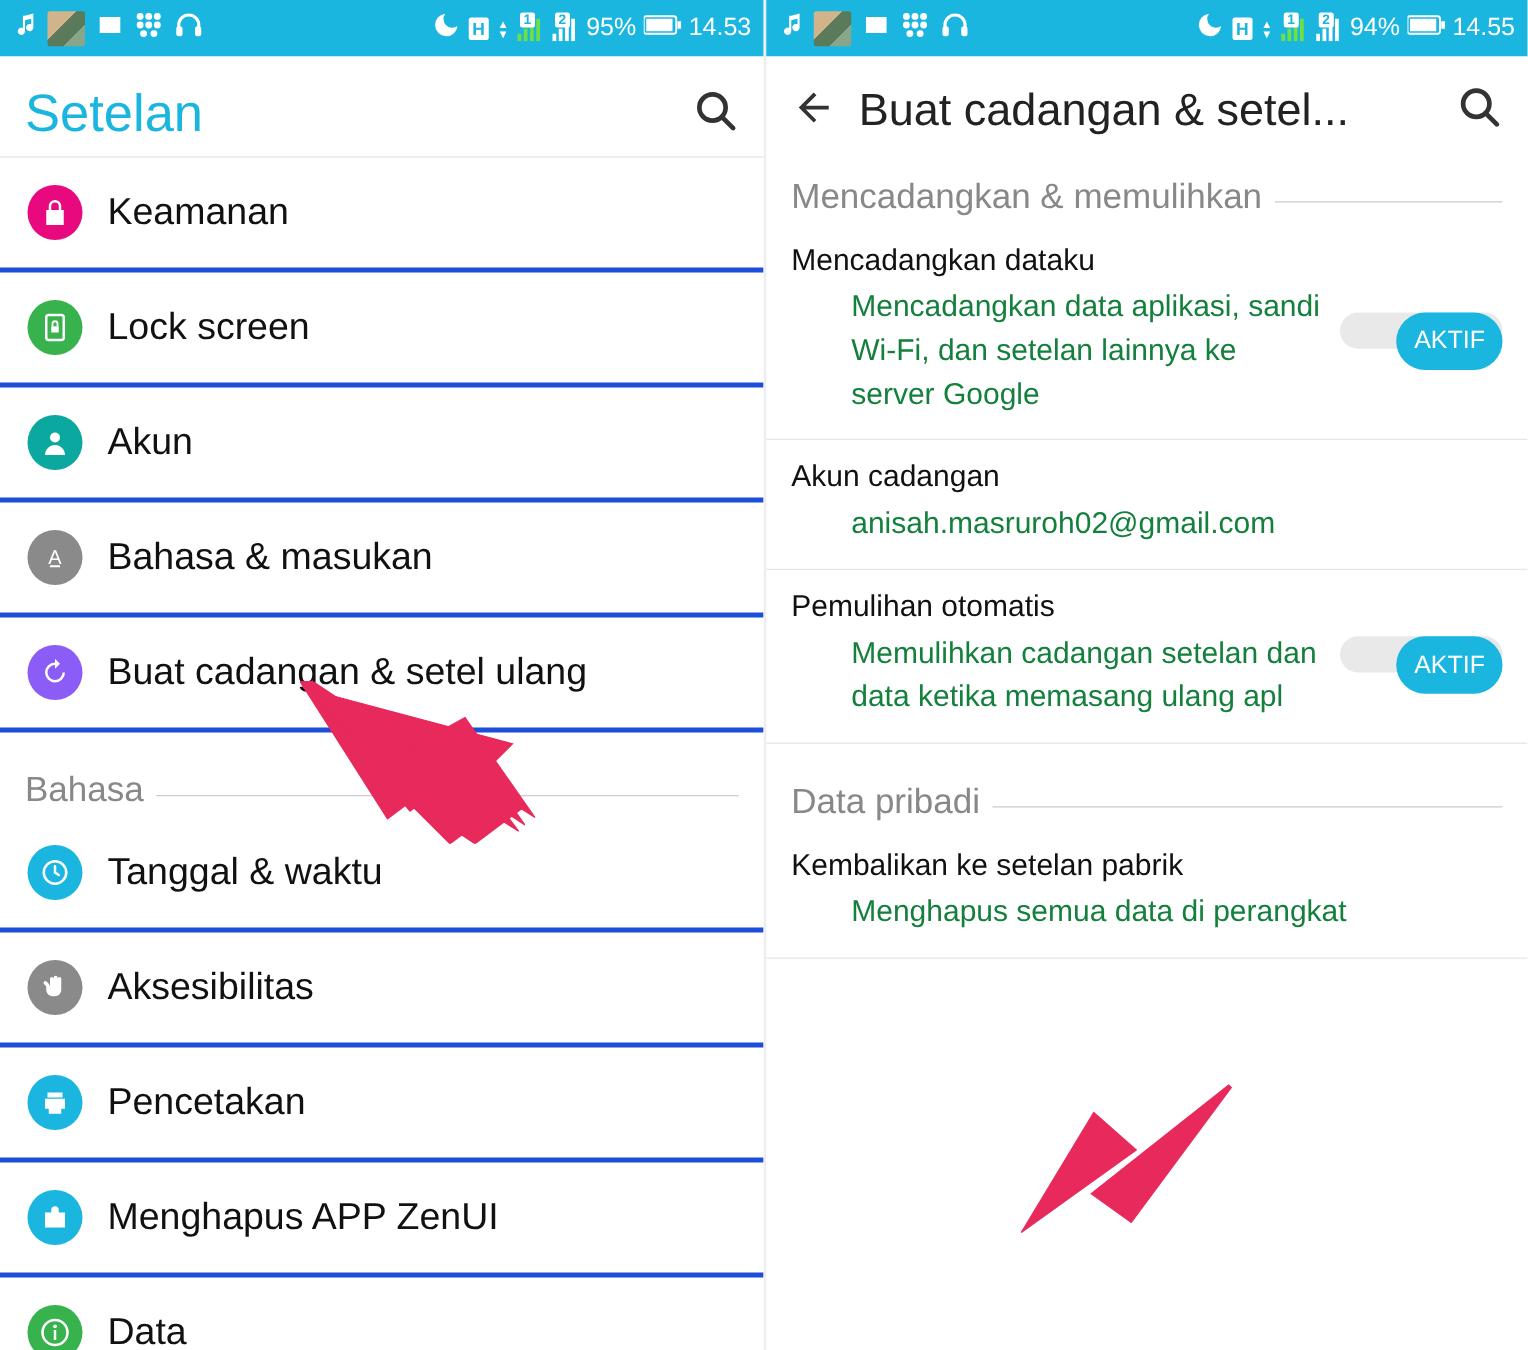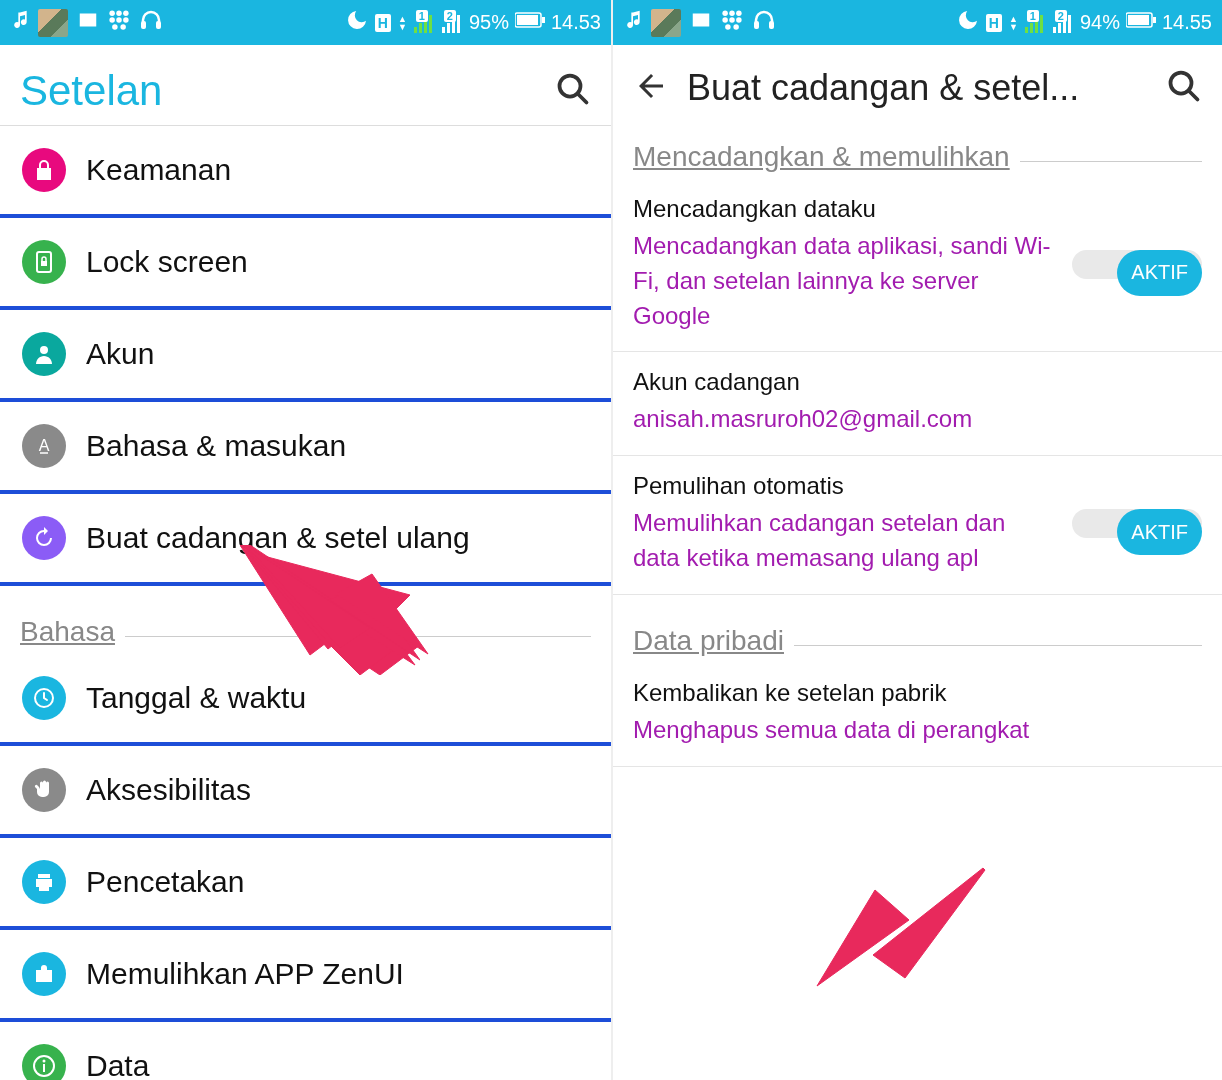--- a/index.html
+++ b/index.html
@@ -105,21 +105,20 @@
   font-size: 30px;
   color: #111;
 }
 .section-header {
   color: #888;
   font-size: 28px;
   padding: 30px 20px 6px 20px;
   display: flex;
   align-items: baseline;
   gap: 10px;
-  text-decoration: underline;
 }
 .section-header .line {
   flex: 1; border-bottom: 1px solid #ccc;
   position: relative; top: -4px;
 }
 
 
 .setting-block {
   padding: 16px 20px 18px 20px;
   border-bottom: 1px solid #e5e5e5;
@@ -127,22 +126,23 @@
   gap: 16px;
 }
 .setting-text { flex: 1; }
 .setting-title {
   font-size: 24px;
   color: #111;
   margin-bottom: 6px;
 }
 .setting-sub {
   font-size: 24px;
-  color: #a21caf;
+  color: #15803d;
   line-height: 1.45;
+  margin-left: 48px;
 }
 .toggle {
   align-self: center;
   width: 130px; height: 29px;
   background: #e9e9e9;
   border-radius: 23px;
   position: relative;
   flex-shrink: 0;
 }
 .toggle .knob {
@@ -309,21 +309,21 @@
           </svg>
         </span>
       <span class="label">Pencetakan</span>
     </div>
     <div class="row">
       <span class="icon" style="background:#1AB6E0">
           <svg viewBox="0 0 24 24">
             <path d="M4 8h16v12H4zM9 8V6a3 3 0 116 0v2"></path>
           </svg>
         </span>
-      <span class="label">Memulihkan APP ZenUI</span>
+      <span class="label">Menghapus APP ZenUI</span>
     </div>
     <div class="row" style="border-bottom:none">
       <span class="icon" style="background:#37B24D">
           <svg viewBox="0 0 24 24">
             <circle cx="12" cy="12" r="10" fill="none" stroke="#fff" stroke-width="2"></circle>
             <circle cx="12" cy="7" r="1.5"></circle>
             <rect x="11" y="10" width="2" height="8"></rect>
           </svg>
         </span>
       <span class="label">Data</span>

